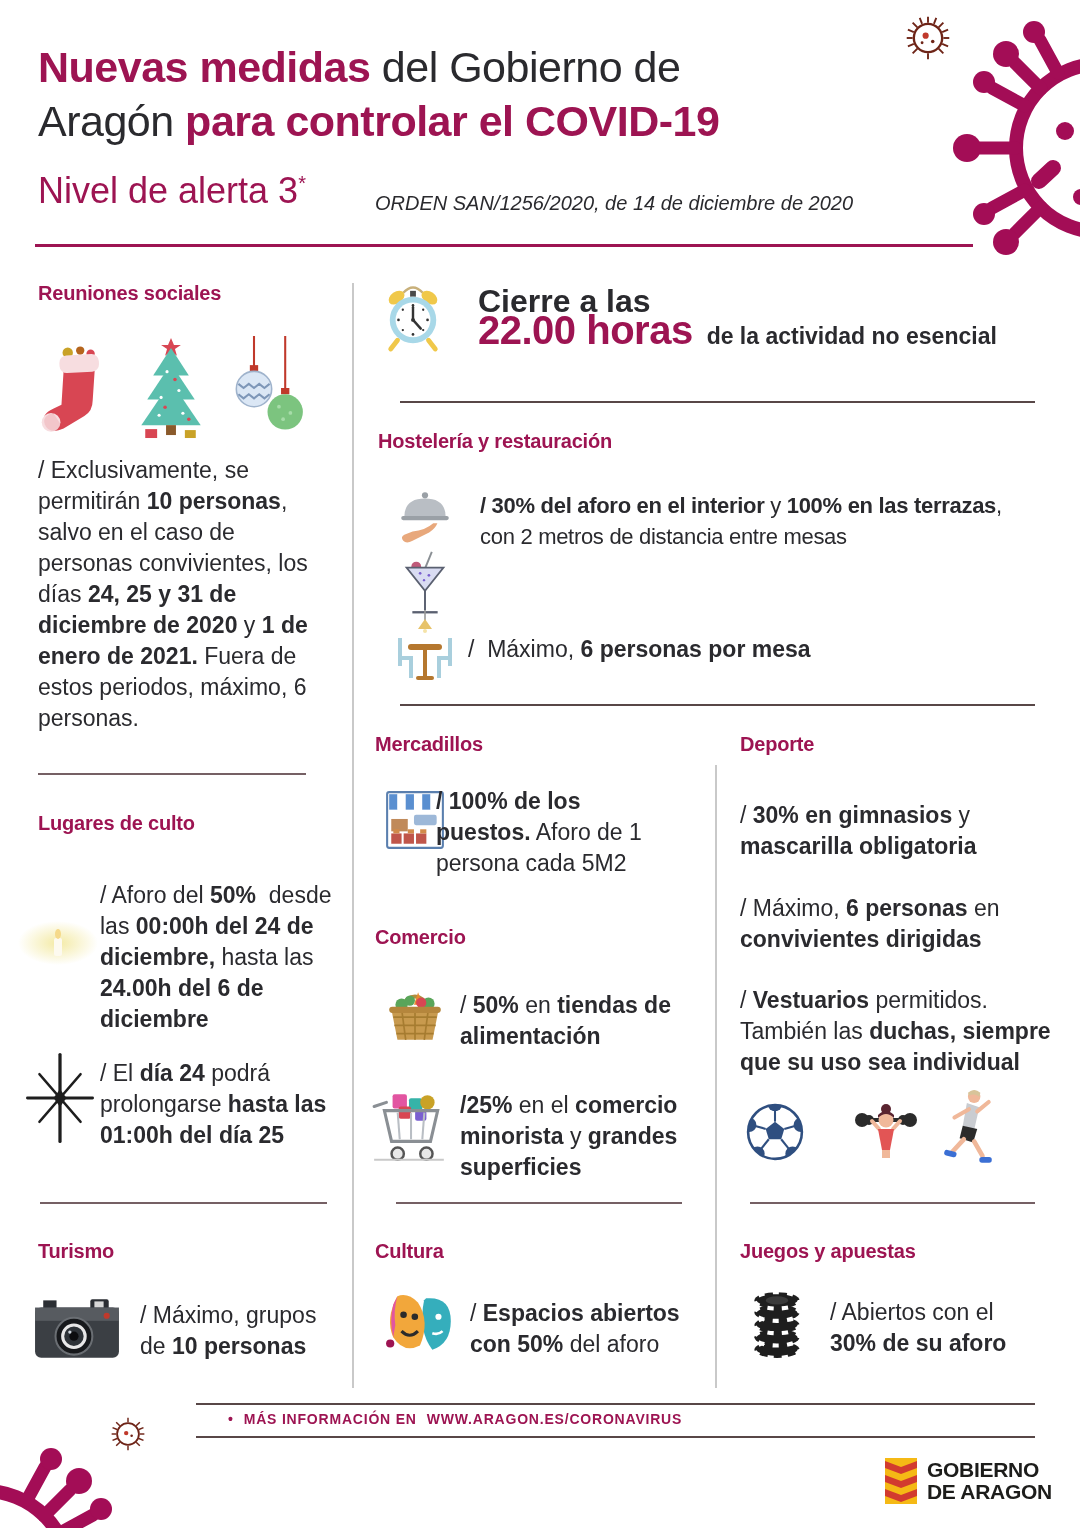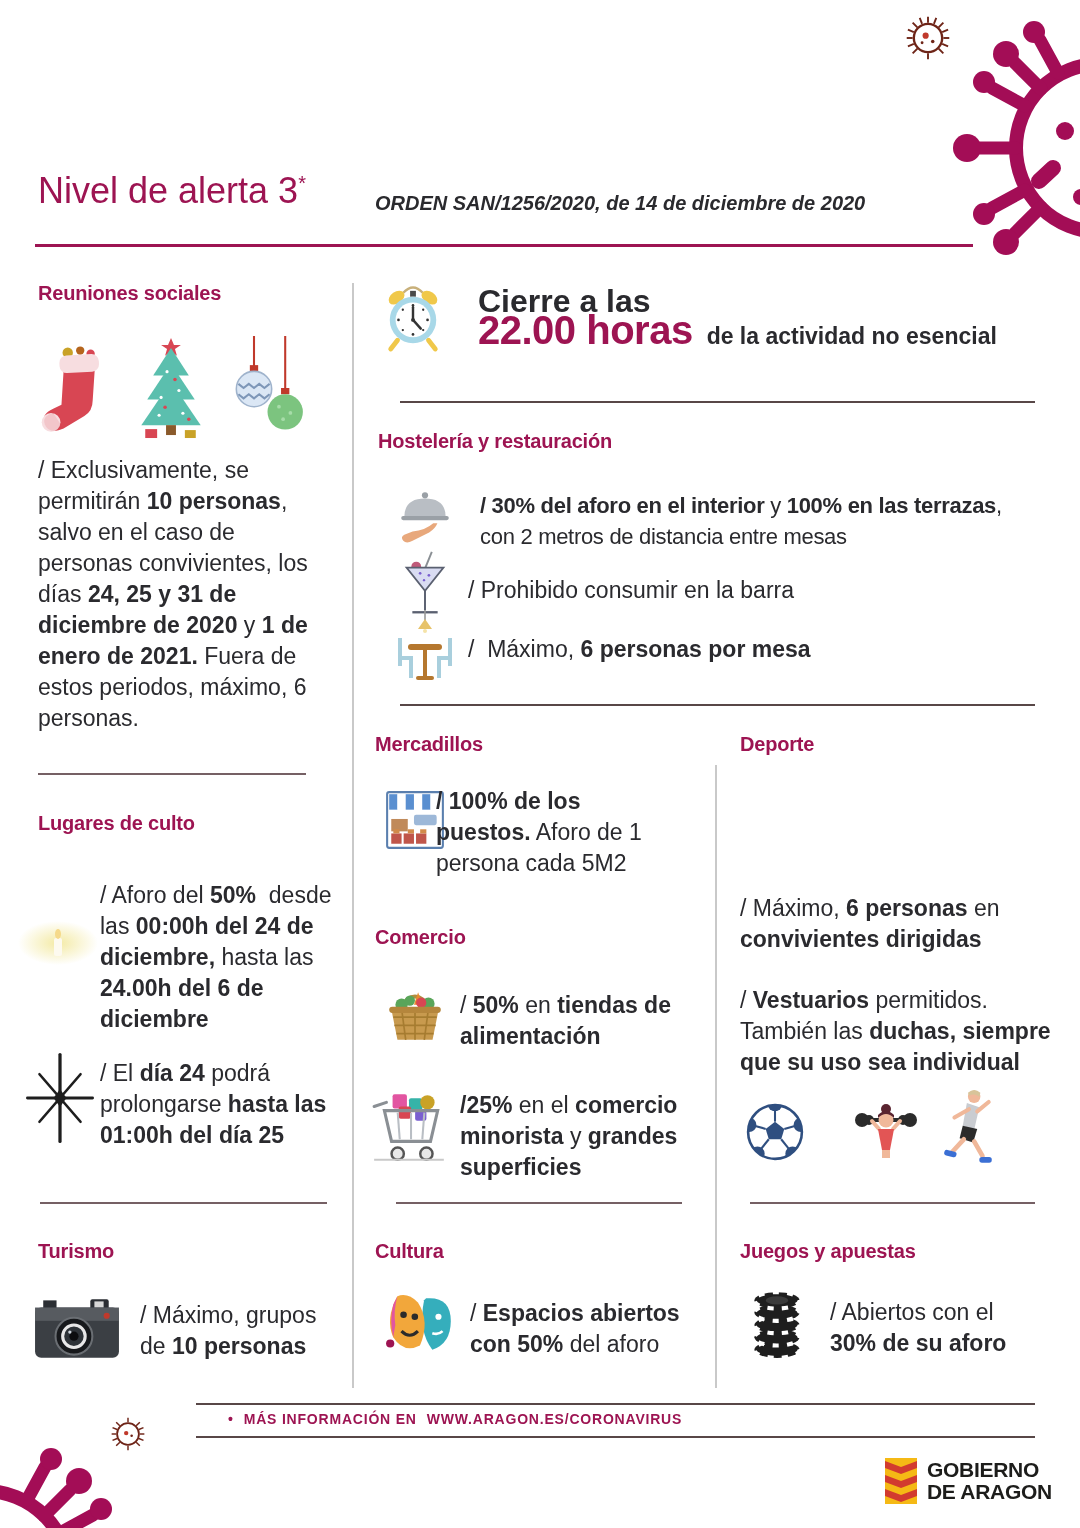--- a/index.html
+++ b/index.html
@@ -17,21 +17,21 @@
     background:#ffffff;overflow:hidden;
     font-family:"Liberation Sans",sans-serif;color:var(--ink);
   }
   .abs{position:absolute;}
   .b{font-weight:800;}
   .a{color:var(--accent);}
   .title{font-size:43px;line-height:54px;font-weight:400;letter-spacing:-0.5px;}
   .title .b{font-weight:800;letter-spacing:-0.5px;}
   .alert{font-size:36px;font-weight:400;color:var(--accent);}
   .alert sup{font-size:20px;}
-  .order{font-size:20px;font-style:italic;font-weight:700;}
+  .order{font-size:20px;font-style:italic;font-weight:400;}
   .sec-h{font-size:20px;font-weight:800;color:var(--accent);letter-spacing:-0.2px;}
   .txt{font-size:23px;line-height:31px;white-space:pre-wrap;}
   .txt-sm{font-size:22px;letter-spacing:-0.3px;margin-left:12px;}
   .rule{background:var(--rule-mid);height:2px;}
   .rule-dark{background:var(--rule-dark);height:2px;}
   .rule-accent{background:var(--accent);height:3px;}
   .vrule{background:var(--rule-soft);width:2px;}
   .closure-intro{font-size:32px;font-weight:800;}
   .closure-row{display:flex;align-items:baseline;gap:14px;justify-content:center;}
   .closure-time{font-size:40px;font-weight:800;color:var(--accent);letter-spacing:-0.5px;}
@@ -187,20 +187,24 @@
         <line x1="31" y1="31" x2="35" y2="35"></line>
       <line x1="10" y1="17" x2="5" y2="15"></line>
         <line x1="10" y1="27" x2="5" y2="29"></line>
       <line x1="34" y1="17" x2="39" y2="15"></line>
         <line x1="34" y1="27" x2="39" y2="29"></line>
     </g>
     <circle cx="20" cy="21" r="2.4" fill="#c0392b"></circle>
     <circle cx="26" cy="24" r="1.4" fill="#6e2417"></circle>
   </svg>
 
+  <div class="abs title" style="left:38px;top:40px;width:860px">
+    <div><span class="b a">Nuevas medidas</span><span> del Gobierno de</span></div>
+    <div><span>Aragón </span><span class="b a">para controlar el COVID-19</span></div>
+  </div>
 
   <div class="abs alert" style="left:38px;top:170px"><span>Nivel de alerta 3</span><sup>*</sup></div>
   <div class="abs order" style="left:375px;top:192px">ORDEN SAN/1256/2020, de 14 de diciembre de 2020</div>
 
   <div class="abs rule-accent" style="left:35px;top:244px;width:938px"></div>
 
   <div class="abs vrule" style="left:352px;top:283px;height:1105px"></div>
   <div class="abs vrule" style="left:715px;top:765px;height:623px"></div>
 
   <svg class="abs" style="left:382px;top:280px" width="62" height="74" viewBox="0 0 64 74">
@@ -361,21 +365,20 @@
     <circle cx="14" cy="17" r="5" fill="#c05a7a"></circle>
     <path d="M4 18 L42 18 L23 42 Z" fill="#d9dcf2" stroke="#5a6070" stroke-width="1.8"></path>
     <g fill="#7a5fd0">
         <circle cx="18" cy="24" r="1.4"></circle>
         <circle cx="27" cy="26" r="1.4"></circle>
         <circle cx="22" cy="31" r="1.2"></circle>
       </g>
     <line x1="23" y1="42" x2="23" y2="62" stroke="#5a6070" stroke-width="2"></line>
     <line x1="10" y1="64" x2="36" y2="64" stroke="#5a6070" stroke-width="2.4"></line>
   </svg>
-  <div class="abs txt" style="left:468px;top:575px;width:560px"><span>/ Prohibido consumir en la barra</span></div>
 
   <svg class="abs" style="left:390px;top:608px" width="70" height="80" viewBox="0 0 70 80">
     <line x1="35" y1="2" x2="35" y2="14" stroke="#999" stroke-width="1.6"></line>
     <polygon points="28,21 42,21 35,11" fill="#e7c36a"></polygon>
     <circle cx="35" cy="23" r="2" fill="#f5e3a8"></circle>
     <rect x="18" y="36" width="34" height="6" rx="3" fill="#b5772e"></rect>
     <rect x="33" y="42" width="4" height="26" fill="#b5772e"></rect>
     <rect x="26" y="68" width="18" height="4" rx="2" fill="#b5772e"></rect>
     <g fill="#a9cfdd">
       <rect x="8" y="30" width="4" height="28"></rect>
@@ -484,20 +487,22 @@
     <path d="M14 6 Q10 20 12 34 L10 46 Q6 30 10 14 Z" fill="#e255a1"></path>
     <circle cx="20" cy="24" r="3.2" fill="#2b2b2b"></circle>
     <circle cx="31" cy="26" r="3.2" fill="#2b2b2b"></circle>
     <path d="M18 40 q8 8 16 0" stroke="#2b2b2b" stroke-width="3" fill="none"></path>
     <circle cx="7" cy="52" r="4" fill="#9d1452"></circle>
   </svg>
   <div class="abs txt" style="left:470px;top:1298px;width:240px"><span>/ </span><span class="b">Espacios abiertos
 con 50%</span><span> del aforo</span></div>
 
   <div class="abs sec-h" style="left:740px;top:733px">Deporte</div>
+  <div class="abs txt" style="left:740px;top:800px;width:310px"><span>/ </span><span class="b">30% en gimnasios</span><span> y
+</span><span class="b">mascarilla obligatoria</span></div>
   <div class="abs txt" style="left:740px;top:893px;width:310px"><span>/ Máximo, </span><span class="b">6 personas</span><span> en
 </span><span class="b">convivientes dirigidas</span></div>
   <div class="abs txt" style="left:740px;top:985px;width:315px"><span>/ </span><span class="b">Vestuarios</span><span> permitidos.
 También las </span><span class="b">duchas, siempre
 que su uso sea individual</span></div>
 
   <svg class="abs" style="left:745px;top:1102px" width="60" height="60" viewBox="0 0 58 58">
     <defs>
         <clipPath id="ballclip">
           <circle cx="29" cy="29" r="26"></circle>

